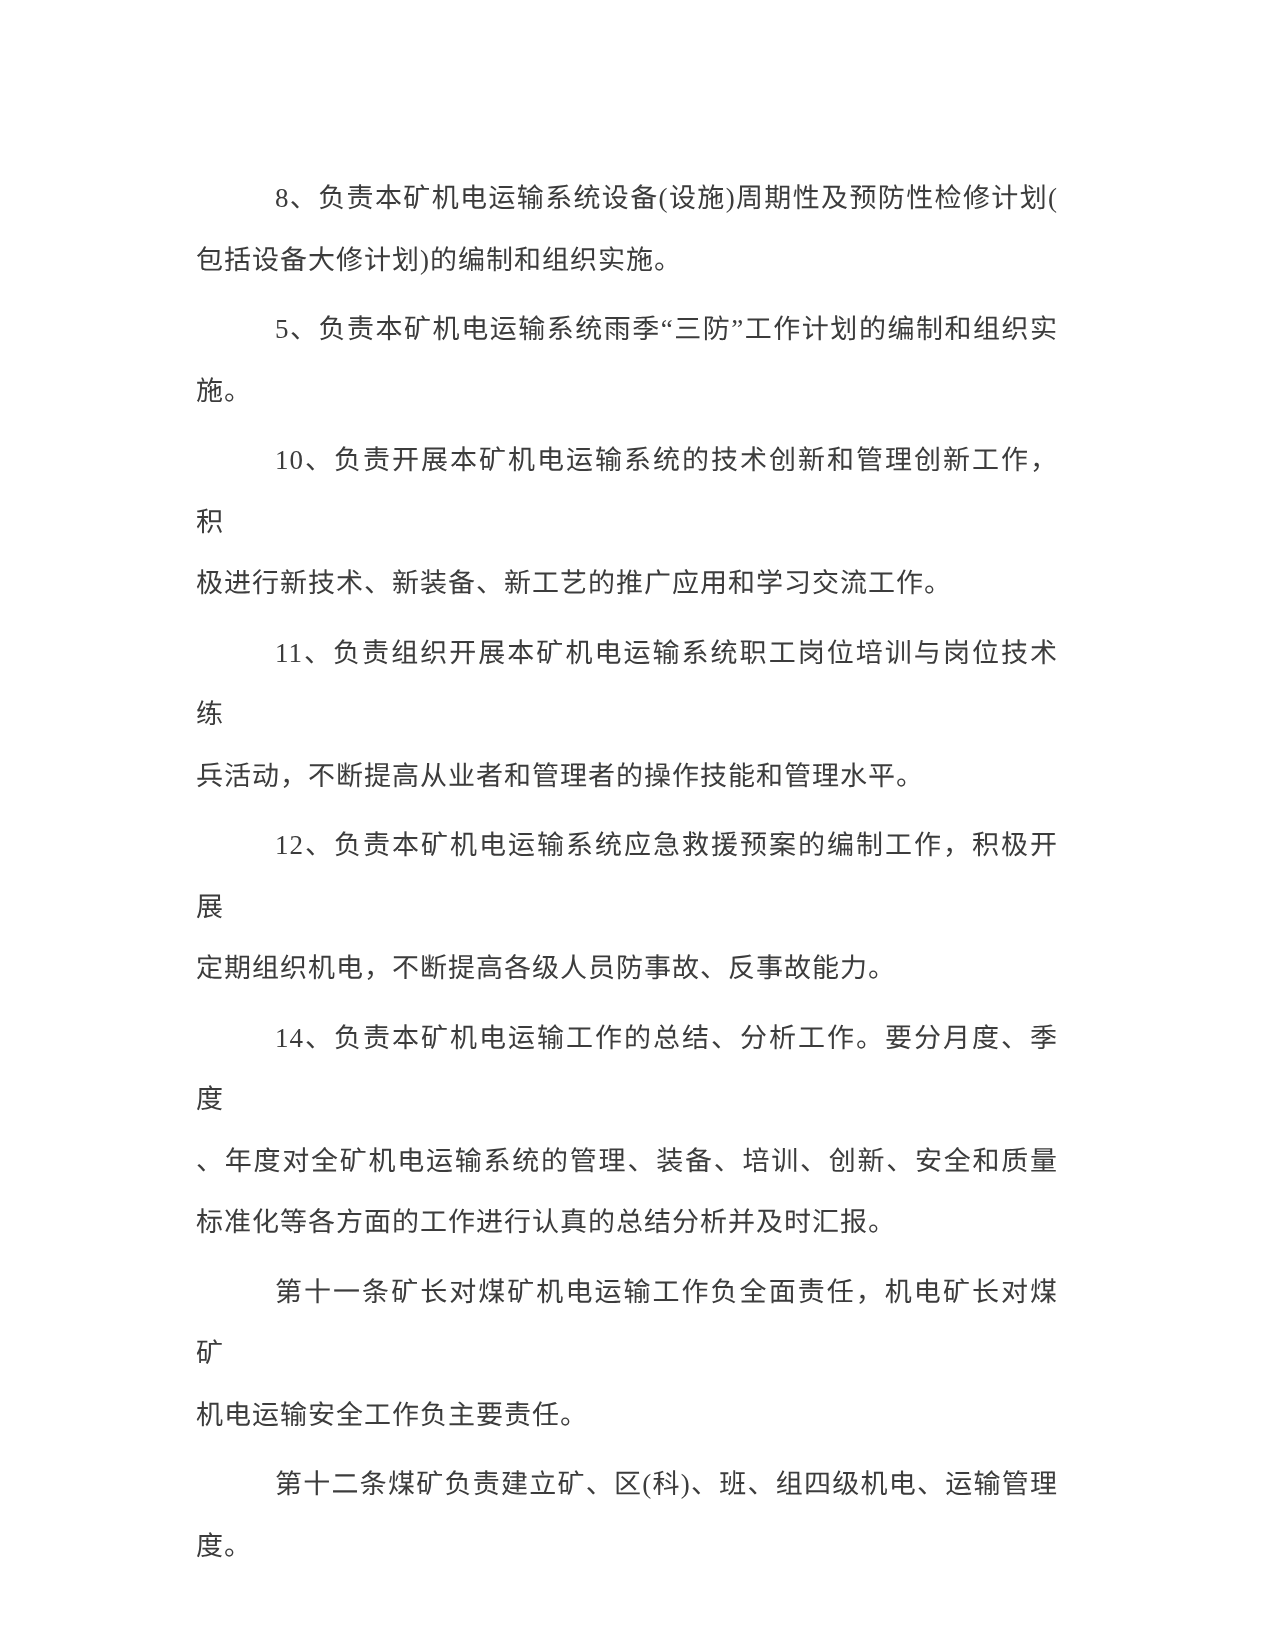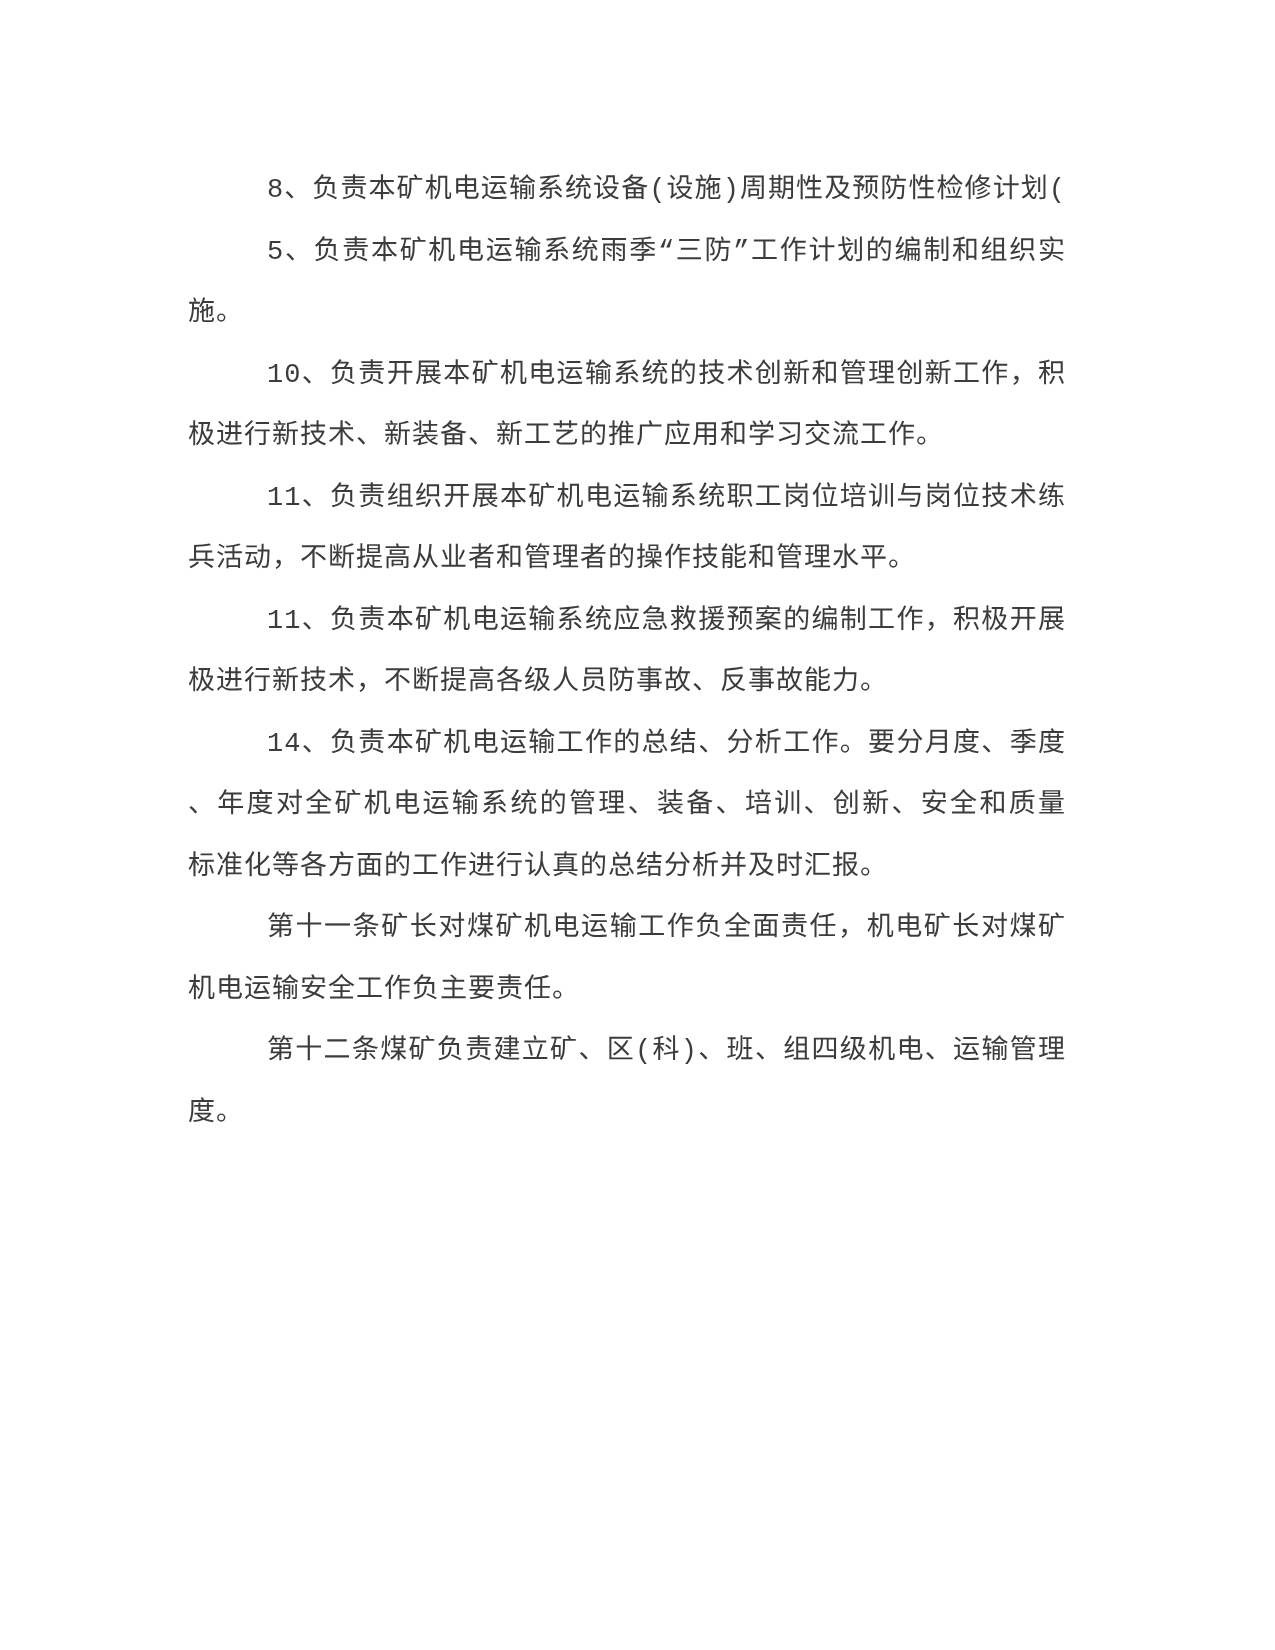--- a/index.html
+++ b/index.html
@@ -16,23 +16,22 @@
     font-family: "Liberation Serif", "DejaVu Serif", serif;
   }
   .doc {
     position: absolute;
     left: 188px;
     top: 160px;
     width: 878px;
     color: var(--text-color, #3c3c3c);
   }
   .paragraph {
-    margin: 0;
+    margin: 8px;
     padding: 0;
-    font-family: Liberation Mono, monospace;
   }
   .line {
     font-size: 27px;
     line-height: 61.5px;
     letter-spacing: 1px;
     text-align: justify;
     text-align-last: justify;
     white-space: normal;
   }
   .line.first {
@@ -43,36 +42,37 @@
     text-align-last: left;
   }
 </style>
 </head>
 <body>
 
 <div class="page">
   <div class="doc" id="doc-body">
       <div class="paragraph">
         <div class="line first">8、负责本矿机电运输系统设备(设施)周期性及预防性检修计划(</div>
+        <div class="line last">包括设备大修计划)的编制和组织实施。</div>
       </div>
       <div class="paragraph">
         <div class="line first">5、负责本矿机电运输系统雨季“三防”工作计划的编制和组织实</div>
         <div class="line last">施。</div>
       </div>
       <div class="paragraph">
         <div class="line first">10、负责开展本矿机电运输系统的技术创新和管理创新工作，积</div>
         <div class="line last">极进行新技术、新装备、新工艺的推广应用和学习交流工作。</div>
       </div>
       <div class="paragraph">
         <div class="line first">11、负责组织开展本矿机电运输系统职工岗位培训与岗位技术练</div>
         <div class="line last">兵活动，不断提高从业者和管理者的操作技能和管理水平。</div>
       </div>
       <div class="paragraph">
-        <div class="line first">11、负责本矿机电运输系统应急救援预案的编制工作，积极开展</div>
-        <div class="line last">极进行新技术，不断提高各级人员防事故、反事故能力。</div>
+        <div class="line first">12、负责本矿机电运输系统应急救援预案的编制工作，积极开展</div>
+        <div class="line last">定期组织机电，不断提高各级人员防事故、反事故能力。</div>
       </div>
       <div class="paragraph">
         <div class="line first">14、负责本矿机电运输工作的总结、分析工作。要分月度、季度</div>
         <div class="line">、年度对全矿机电运输系统的管理、装备、培训、创新、安全和质量</div>
         <div class="line last">标准化等各方面的工作进行认真的总结分析并及时汇报。</div>
       </div>
       <div class="paragraph">
         <div class="line first">第十一条矿长对煤矿机电运输工作负全面责任，机电矿长对煤矿</div>
         <div class="line last">机电运输安全工作负主要责任。</div>
       </div>

